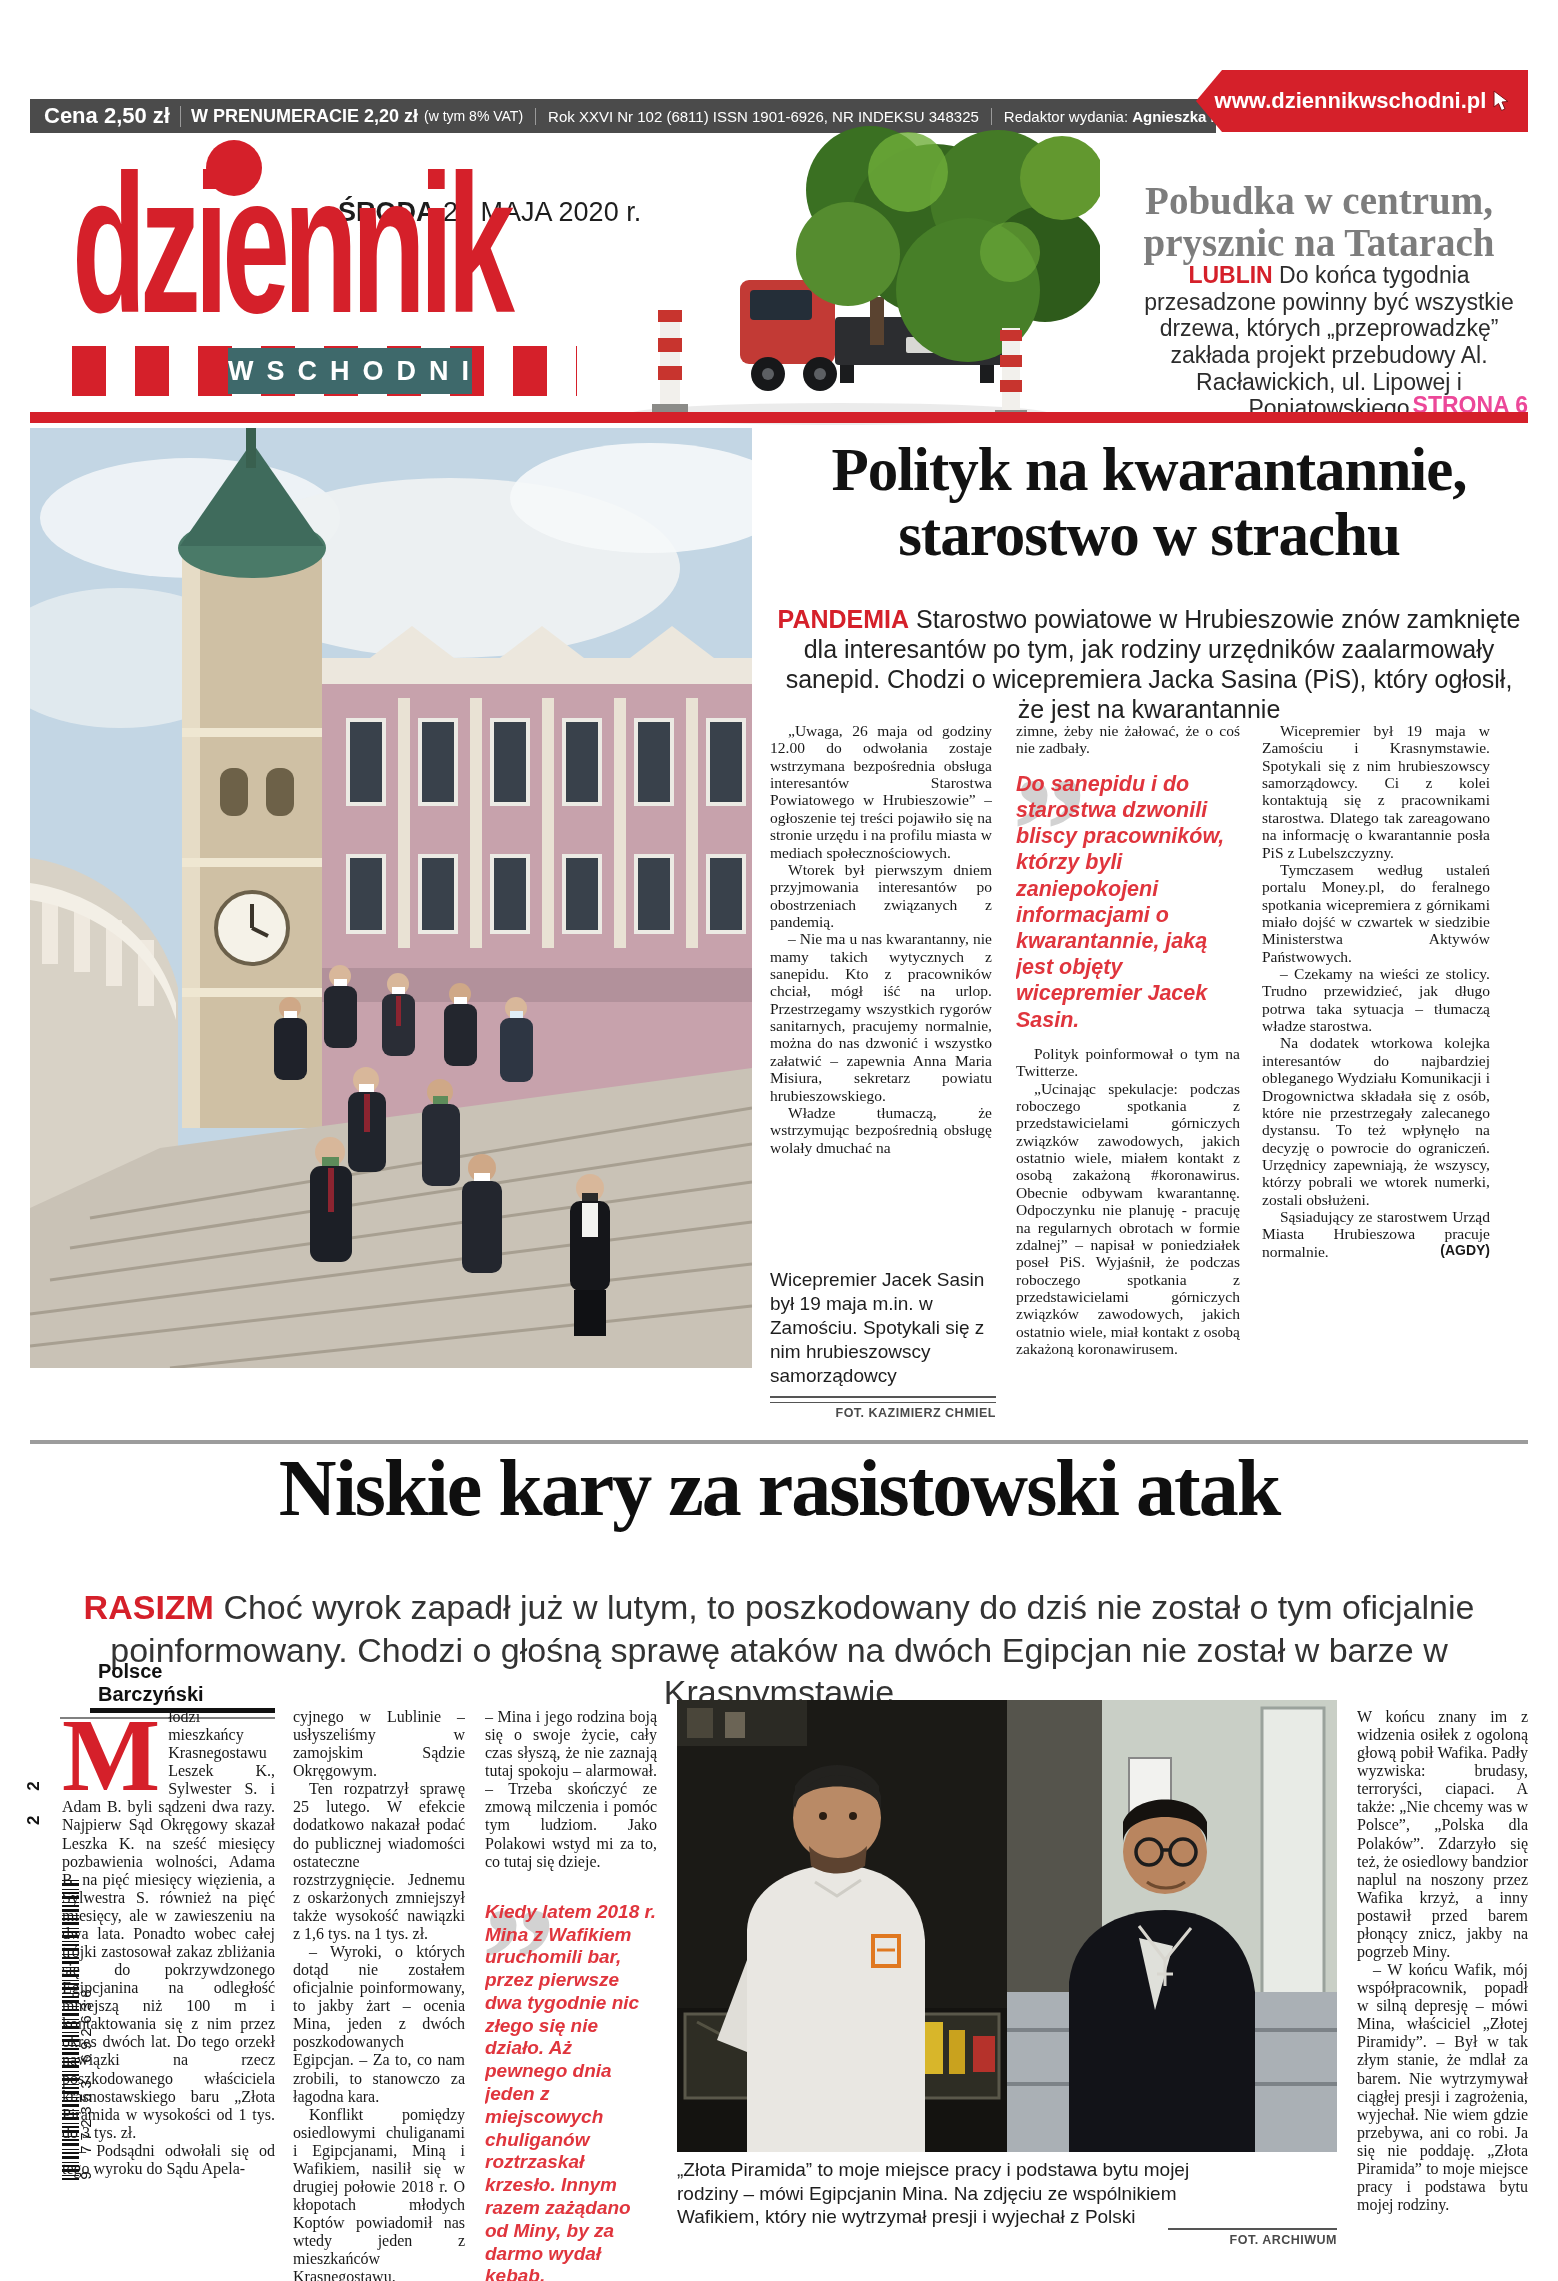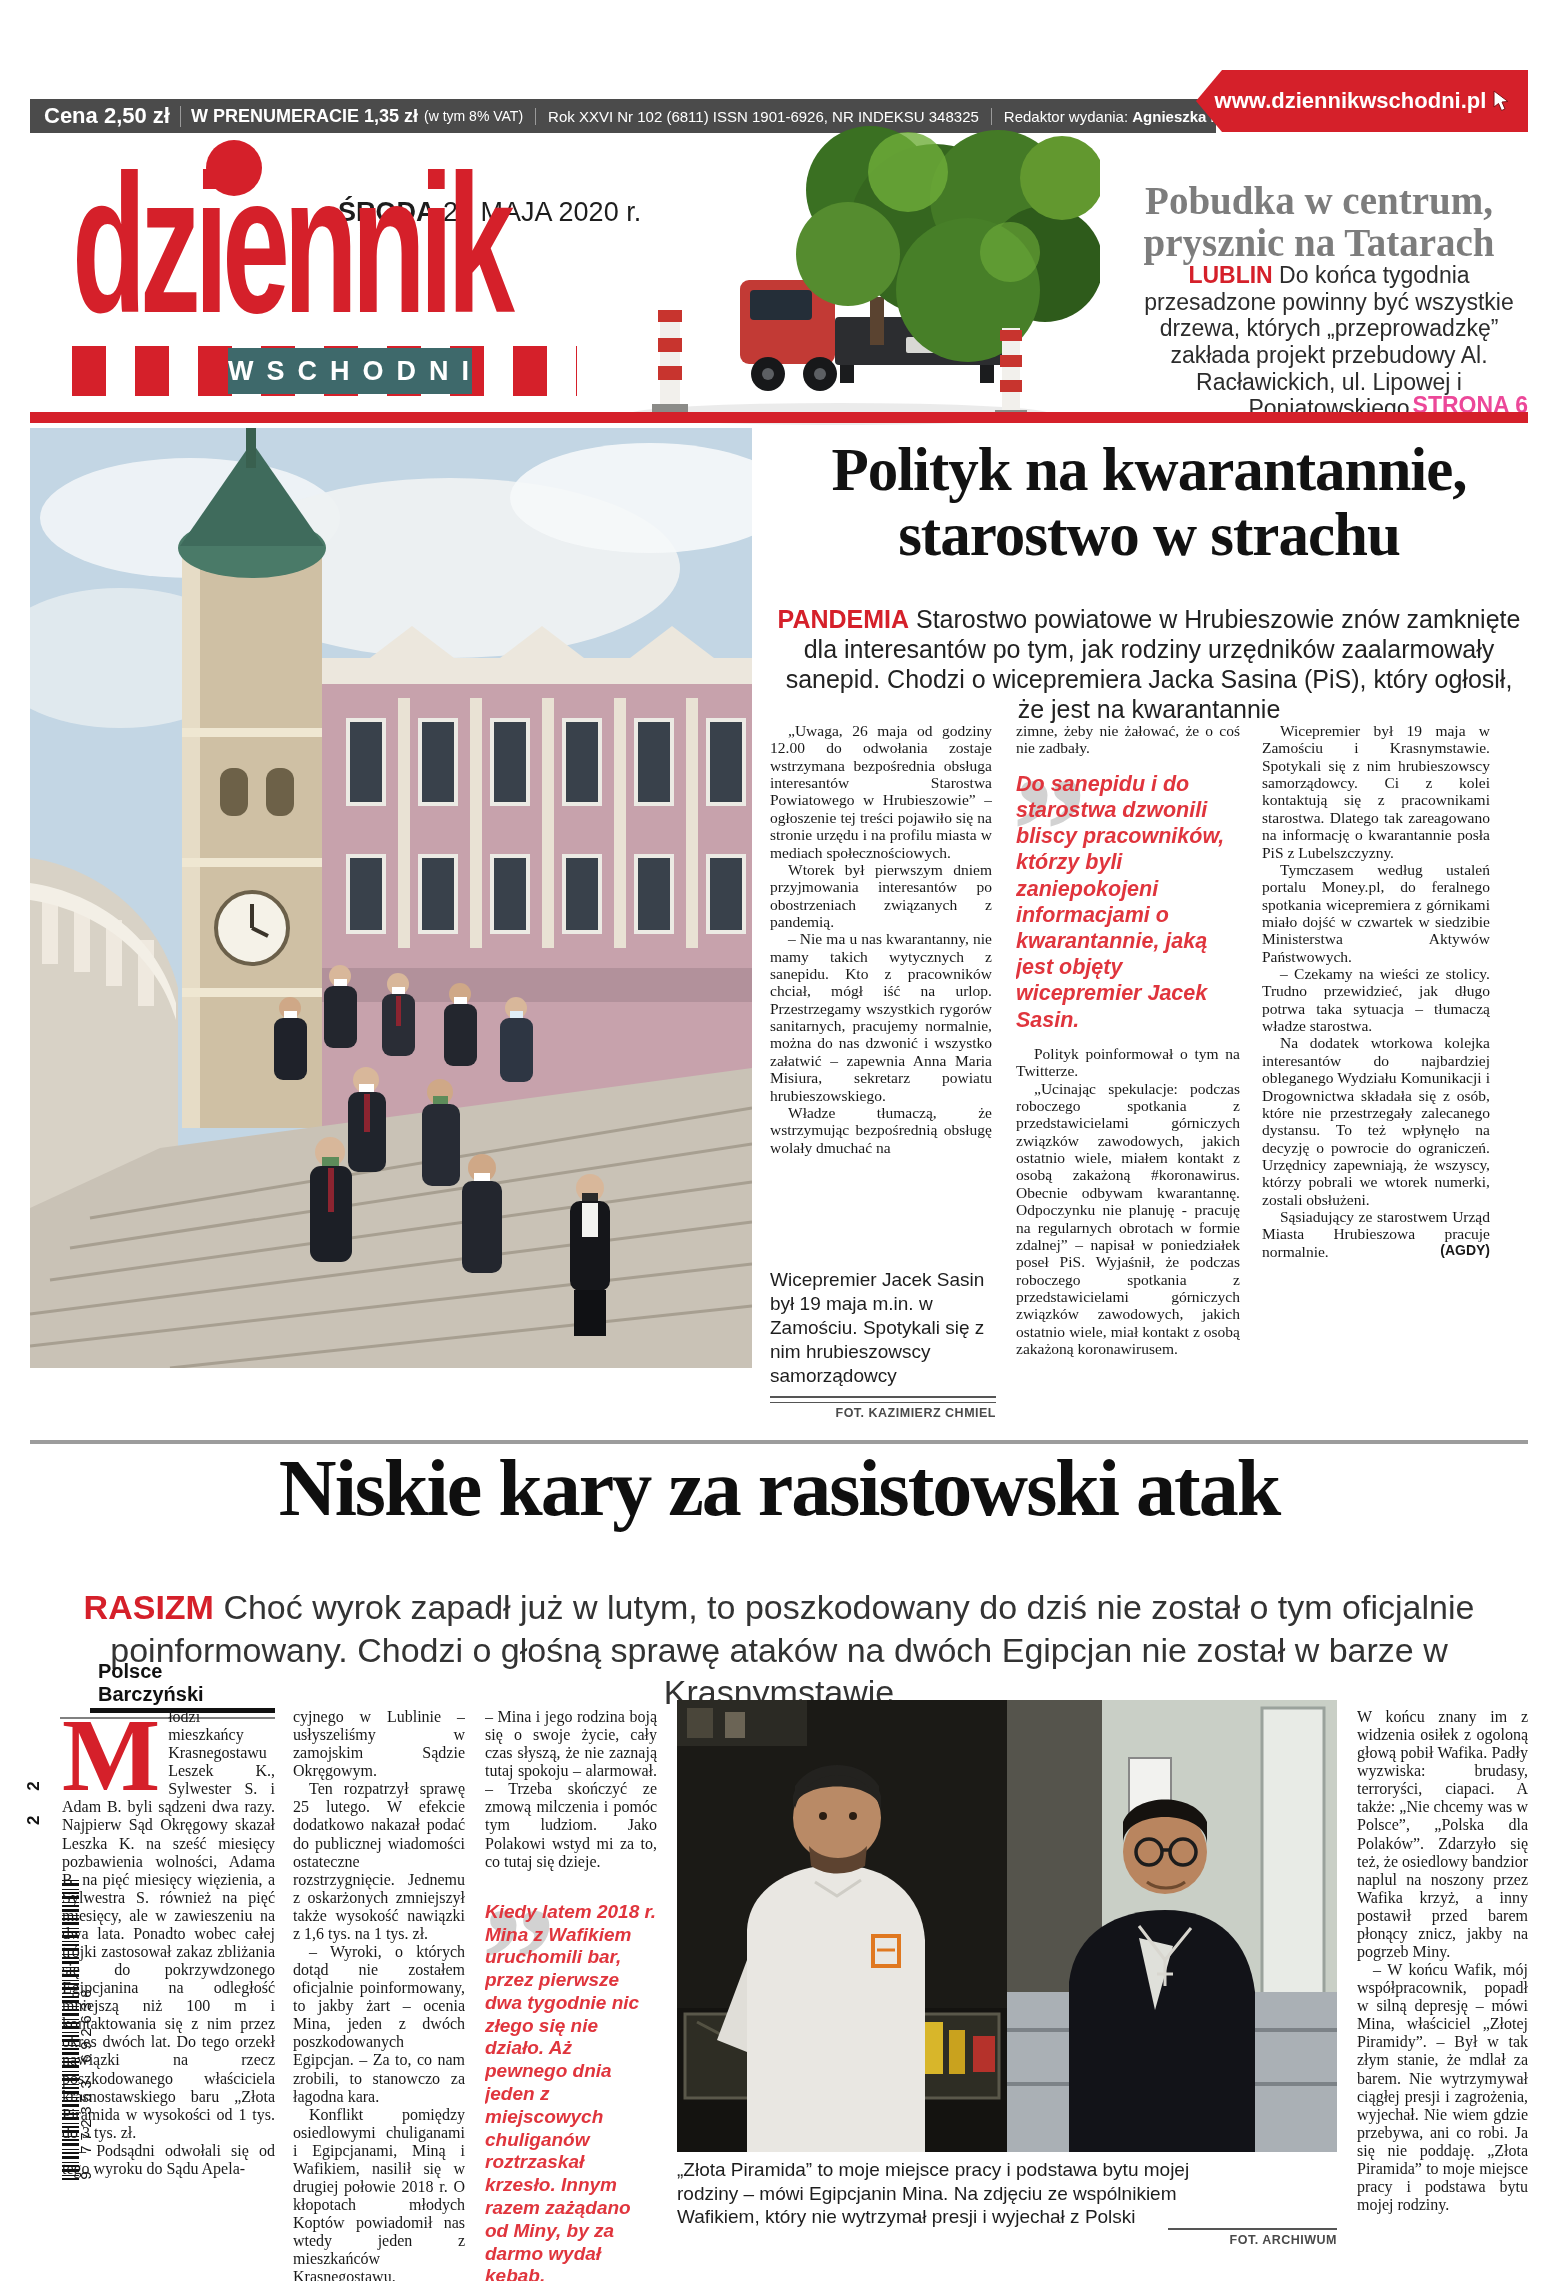--- a/index.html
+++ b/index.html
@@ -110,21 +110,21 @@
 
   svg{display:block;}
 </style>
 </head>
 <body>
 
 <div class="page">
 
   <div class="abs topbar">
     <span class="price">Cena 2,50 zł</span>
-    <span class="sub">W PRENUMERACIE 1,35 zł</span>
+    <span class="sub">W PRENUMERACIE 2,20 zł</span>
     <span class="vat">(w tym 8% VAT)</span>
     <span class="issue">Rok XXVI Nr 102 (6811) ISSN 1901-6926, NR INDEKSU 348325</span>
     <span class="ed"><span>Redaktor wydania:</span>&nbsp;<b>Agnieszka Mazuś</b></span>
   </div>
   <div class="abs ribbon">
     <span>www.dziennikwschodni.pl</span>
     <svg width="17" height="22" viewBox="0 0 17 22">
       <path d="M2,1 L2,17 L6.5,13.5 L9.5,20.5 L13,19 L10,12 L16,11.5 Z" fill="#ffffff" stroke="#7d1016" stroke-width="1"></path>
     </svg>
   </div>

